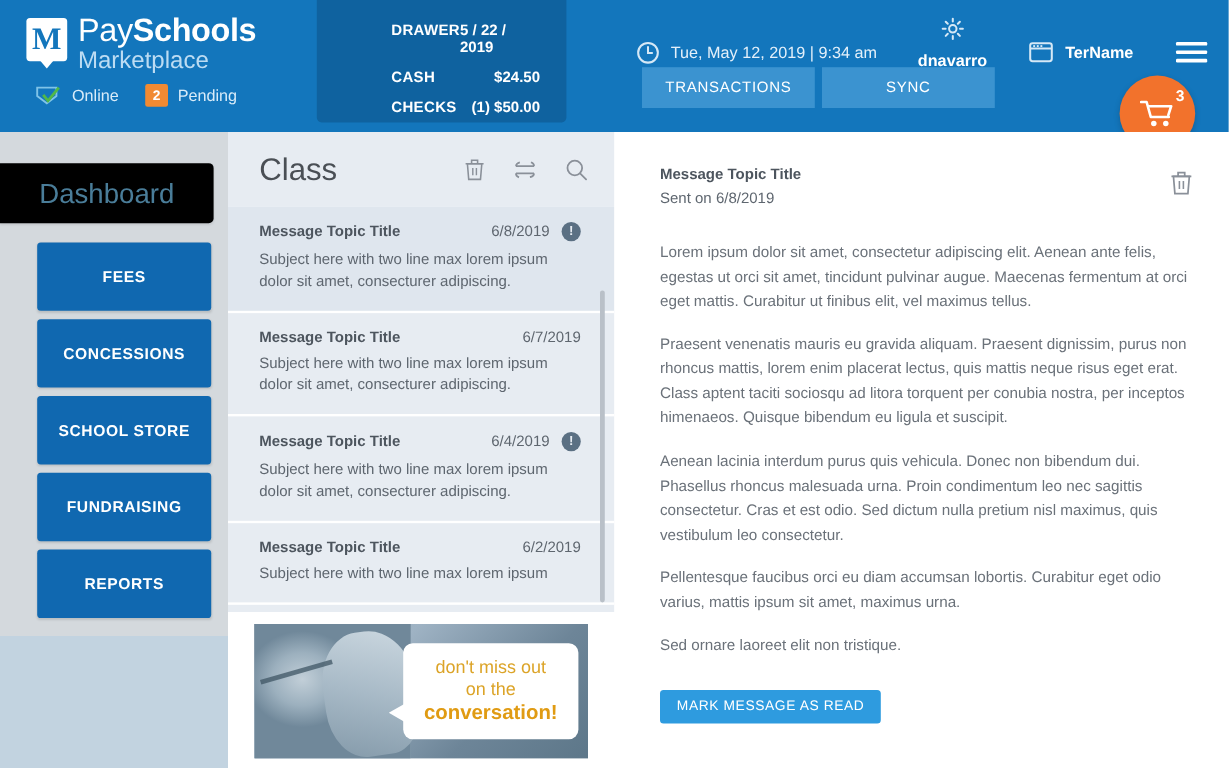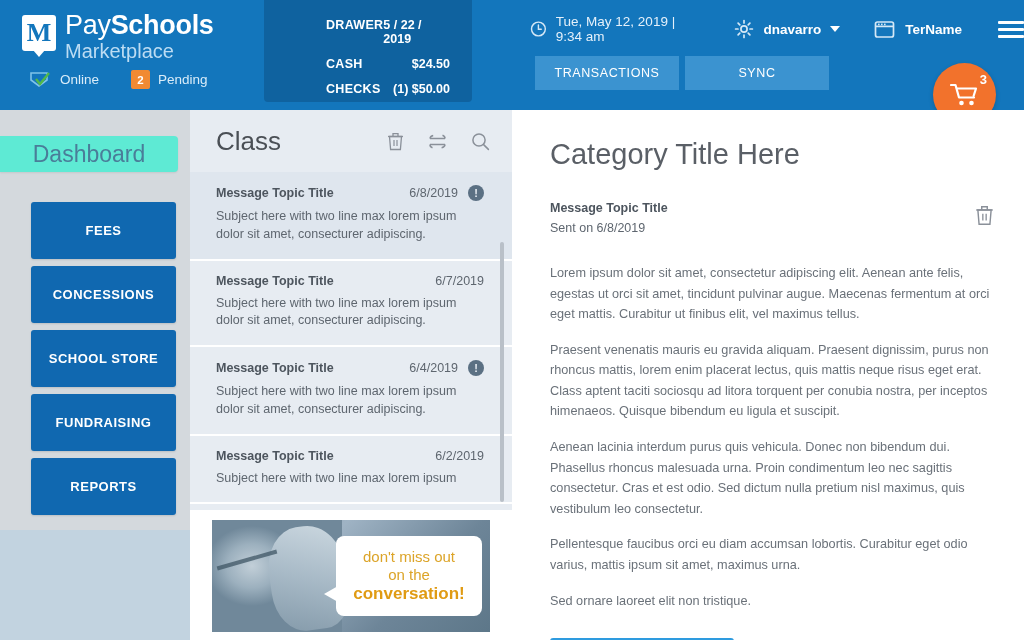--- a/index.html
+++ b/index.html
@@ -31,42 +31,42 @@
     transform: translateX(-50%);
     border-left: 6px solid transparent; border-right: 6px solid transparent;
     border-top: 7px solid #ffffff;
   }
   .brand-text { margin-left: 9px; line-height: 1; }
   .brand-line1 { font-size: 27px; color: #ffffff; letter-spacing: -.3px; }
   .brand-line1 b { font-weight: bold; }
   .brand-line1 span.light { font-weight: 300; }
   .brand-line2 { font-size: 20px; color: #bcdcf3; margin-top: 2px; font-weight: 400; }
 
-  .status-row { position: absolute; left: 30px; top: 70px; display: flex; align-items: center; gap: 32px; }
+  .status-row { position: absolute; left: 30px; top: 70px; display: flex; align-items: center; gap: 22px; }
   .status-item { display: flex; align-items: center; gap: 8px; }
   .status-label { font-size: 13.5px; color: #d9ecf9; }
   .pending-badge {
     width: 19px; height: 19px; background: #f18a32; color: #ffffff;
     font-size: 11.5px; font-weight: bold; border-radius: 2px;
     display: flex; align-items: center; justify-content: center;
   }
 
   .drawer-card {
     position: absolute; left: 264px; top: 0; width: 208px; height: 102px;
     background: #0f629f; border-radius: 0 0 4px 4px;
     padding: 18px 22px 0 22px;
   }
   .drawer-row { display: flex; justify-content: space-between; align-items: baseline; margin-bottom: 11px; }
   .drawer-key { font-size: 12.5px; color: #ffffff; letter-spacing: .3px; font-weight: 600; padding-left: 40px;}
   .drawer-val { font-size: 12.5px; color: #ffffff; font-weight: bold; }
 
   .hdr-right { position: absolute; left: 530px; top: 14px; display: flex; align-items: center; }
   .hdr-meta { display: flex; align-items: center; gap: 9px; margin-right: 34px; }
   .hdr-meta-text { font-size: 13.5px; color: #e4f0fa; }
-  .hdr-user { display: flex; align-items: center; gap: 9px; margin-right: 34px; }
+  .hdr-user { display: flex; align-items: center; gap: 9px; margin-right: 34px; flex-direction: column; }
   .hdr-user-text { font-size: 13.5px; color: #ffffff; font-weight: bold; }
   .caret { width: 0; height: 0; border-left: 5px solid transparent; border-right: 5px solid transparent; border-top: 6px solid #ffffff; }
   .hdr-term { display: flex; align-items: center; gap: 10px; margin-right: 36px; }
   .hdr-term-text { font-size: 13.5px; color: #ffffff; font-weight: bold; }
   .hamburger { display: flex; flex-direction: column; gap: 4px; cursor: pointer; }
   .hamburger i { display: block; width: 26px; height: 3px; background: #ffffff; border-radius: 1px; }
 
   .hdr-tabs { position: absolute; left: 535px; top: 56px; display: flex; gap: 6px; }
   .hdr-tab {
     width: 144px; height: 34px; background: #3b93d0; color: #ffffff;
@@ -85,22 +85,22 @@
     position: absolute; right: 9px; top: 9px;
     font-size: 13px; font-weight: bold; color: #ffffff;
   }
 
   
   .sidebar {
     position: absolute; left: 0; top: 110px; width: 190px; height: 530px;
     background: #d4d9dd;
   }
   .dash-tab {
-    position: absolute; left: 0; top: 26px; width: 178px; height: 36px;
-    background: #5eead4; border-radius: 0 4px 4px 0;
+    position: absolute; left: 0; top: 26px; width: 178px; height: 50px;
+    background: #000000; border-radius: 0 4px 4px 0;
     display: flex; align-items: center; justify-content: center;
     box-shadow: 0 1px 2px rgba(0,0,0,.08); cursor: pointer;
   }
   .dash-tab span { font-size: 23px; color: #4a7d99; font-weight: 300; }
   .nav-list { position: absolute; left: 31px; top: 92px; width: 145px; }
   .nav-btn {
     width: 145px; height: 57px; background: #1068b0; color: #ffffff;
     font-size: 13px; font-weight: bold; letter-spacing: .5px;
     display: flex; align-items: center; justify-content: center;
     border: none; border-radius: 3px; margin-bottom: 7px;
@@ -403,21 +403,20 @@
         <div class="promo-bubble">
           <div class="promo-l1">don't miss out</div>
           <div class="promo-l2">on the</div>
           <div class="promo-l3">conversation!</div>
         </div>
       </div>
     </div>
   </div>
 
   <div class="main">
-    <div class="main-title">Category Title Here</div>
 
     <div class="main-sub-row">
       <div class="main-sub">
         <div class="main-sub-title">Message Topic Title</div>
         <div class="main-sub-date">Sent on 6/8/2019</div>
       </div>
       <span class="trash-main">
         <svg width="19" height="21" viewBox="0 0 17 19">
           <path d="M2.5 4.5 L14.5 4.5 L13.4 17.5 L3.6 17.5 Z" fill="none" stroke="#8a9099" stroke-width="1.3"></path>
           <path d="M1 4.5 L16 4.5" stroke="#8a9099" stroke-width="1.3"></path>

